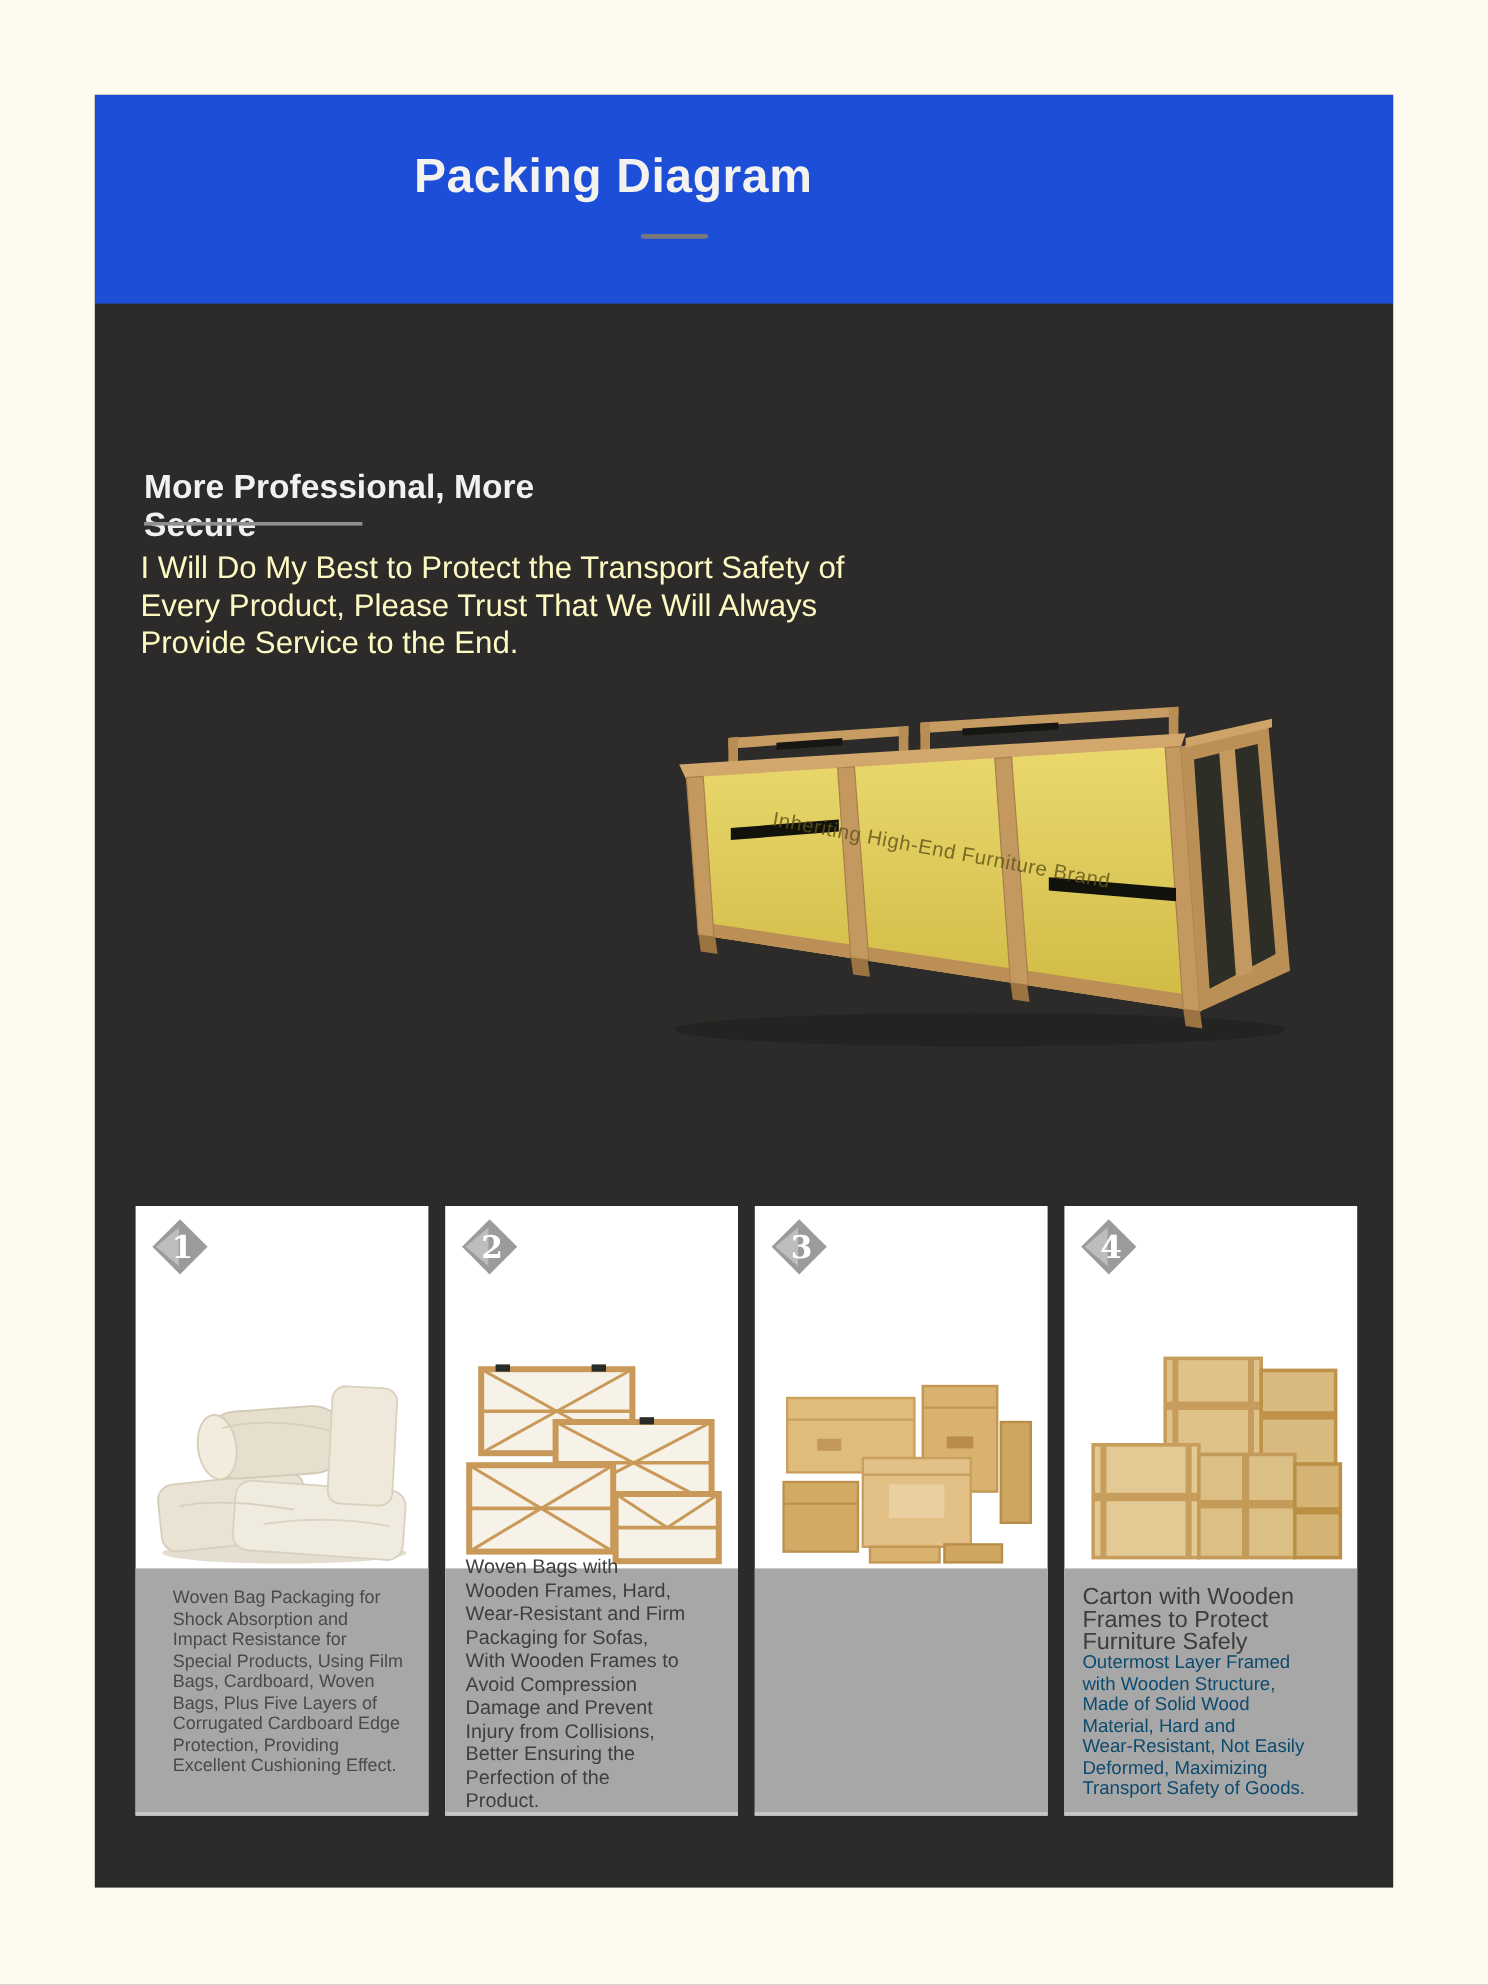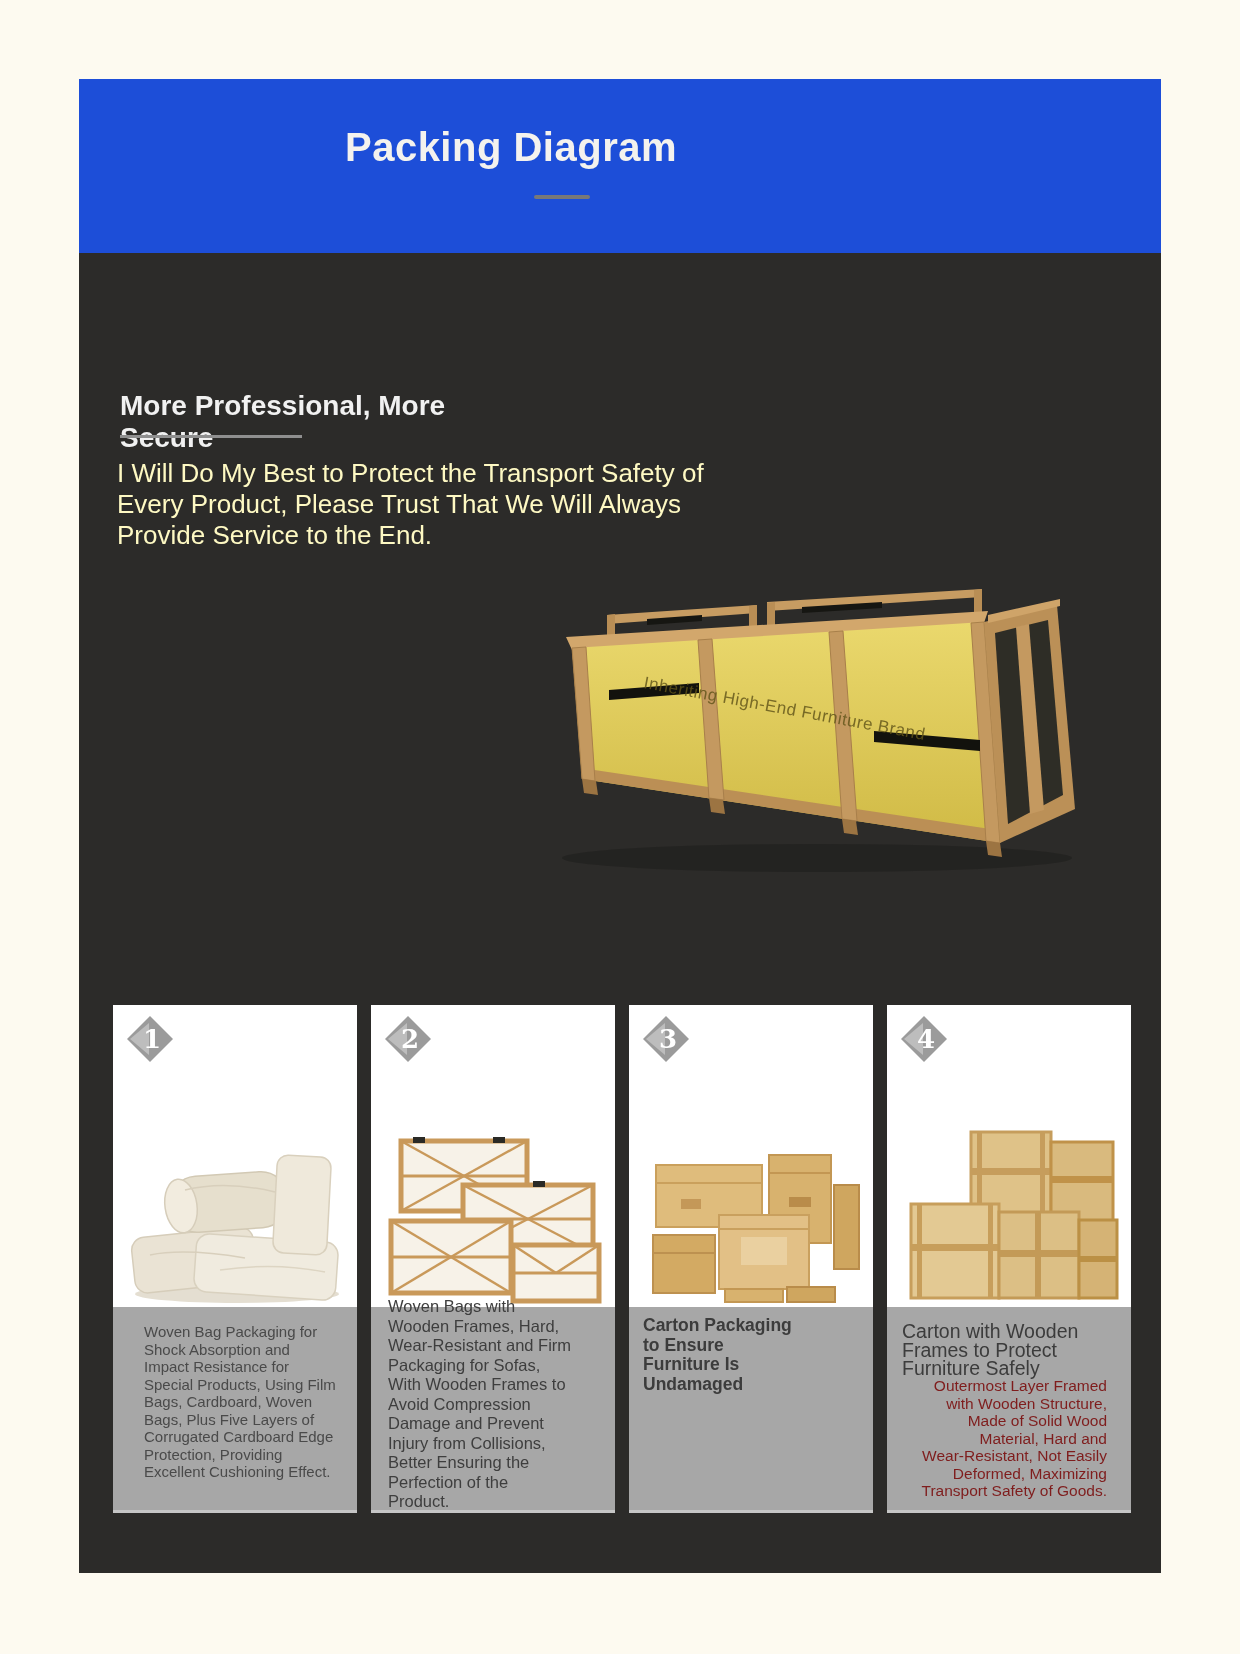--- a/index.html
+++ b/index.html
@@ -63,21 +63,21 @@
   .card-gray{
     position:absolute;top:302px;left:0;width:100%;height:206px;
     background:#a7a7a7;border-bottom:3px solid #c6c6c6;box-sizing:border-box;padding-left:14px;
   }
   .desc{position:absolute;white-space:pre-line;}
   .desc-1{top:16px;left:15px;width:215px;font-size:15px;line-height:17.5px;color:#4a4a4a;margin-left:16px;}
   .desc-2{top:-10px;left:17px;width:220px;font-size:16.5px;line-height:19.5px;color:#3e3e3e;}
   .head-3{top:9px;left:14px;width:170px;font-size:17.5px;line-height:19.5px;font-weight:bold;color:#3c3c3c;white-space:pre-line;position:absolute;}
   .desc-3{top:78px;left:14px;width:210px;font-size:14px;line-height:16.8px;color:#dadada;}
   .head-4{top:15px;left:15px;width:210px;font-size:19.5px;line-height:18.5px;font-weight:normal;color:#3c3c3c;white-space:pre-line;position:absolute;}
-  .desc-4{top:70px;left:15px;width:205px;font-size:15.5px;line-height:17.5px;color:#7f1d1d;text-align:right;}
+  .desc-4{top:70px;left:15px;width:205px;font-size:15.5px;line-height:17.5px;color:#0c4a6e;}
   .diamond-num{font-family:"DejaVu Serif",serif;font-weight:bold;fill:#ffffff;}
 </style>
 </head>
 <body>
 
 <div class="panel">
 
   <div class="header-band">
     <div class="page-title">Packing Diagram</div>
     <div class="title-underline"></div>
@@ -238,24 +238,20 @@
           <rect x="78" y="78" width="90" height="74" fill="#e2c086" stroke="#c9a05e" stroke-width="2"></rect>
           <rect x="100" y="100" width="46" height="28" fill="#ead0a0"></rect>
           <line x1="78" y1="92" x2="168" y2="92" stroke="#c9a05e" stroke-width="2"></line>
           <rect x="84" y="152" width="58" height="13" fill="#d8b26e" stroke="#c39753" stroke-width="2"></rect>
           <rect x="146" y="150" width="48" height="15" fill="#cfa65f" stroke="#b98c4a" stroke-width="2"></rect>
           <rect x="40" y="62" width="20" height="10" fill="#c49858"></rect>
           <rect x="148" y="60" width="22" height="10" fill="#b98c4a"></rect>
         </svg>
       </div>
       <div class="card-gray">
-        <div class="head-3">Carton Packaging
-to Ensure
-Furniture Is
-Undamaged</div>
       </div>
     </div>
 
     <div class="step-card">
       <svg class="card-diamond" viewBox="0 0 48 48">
         <polygon points="24,1 47,24 24,47 1,24" fill="#9b9b9b"></polygon>
         <polygon points="4,24 23,8 23,40" fill="#bdbdbd"></polygon>
         <text x="26" y="33" text-anchor="middle" font-size="26" class="diamond-num">4</text>
       </svg>
       <div class="card-image">

